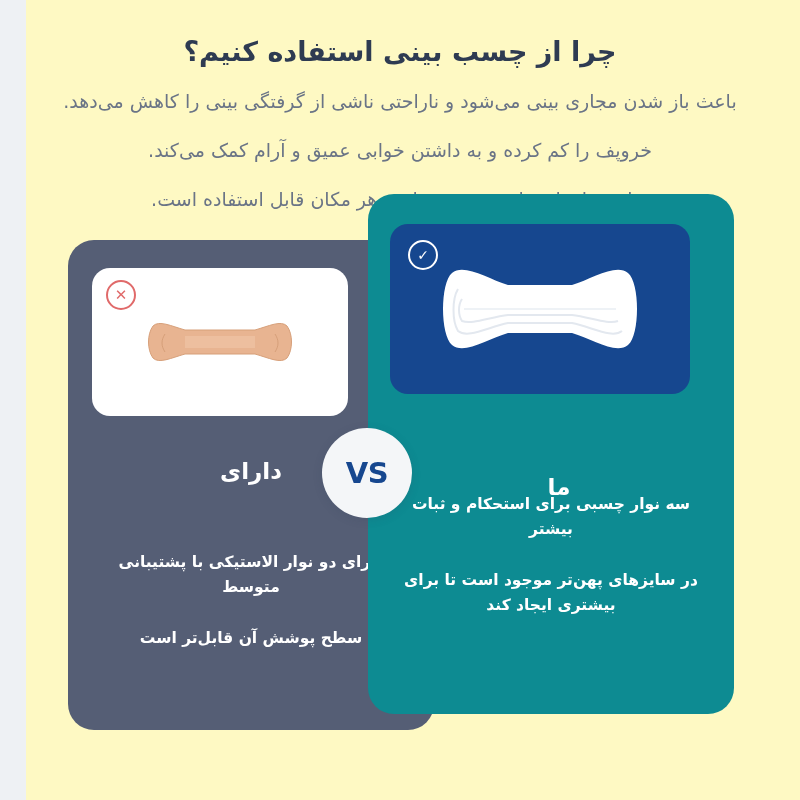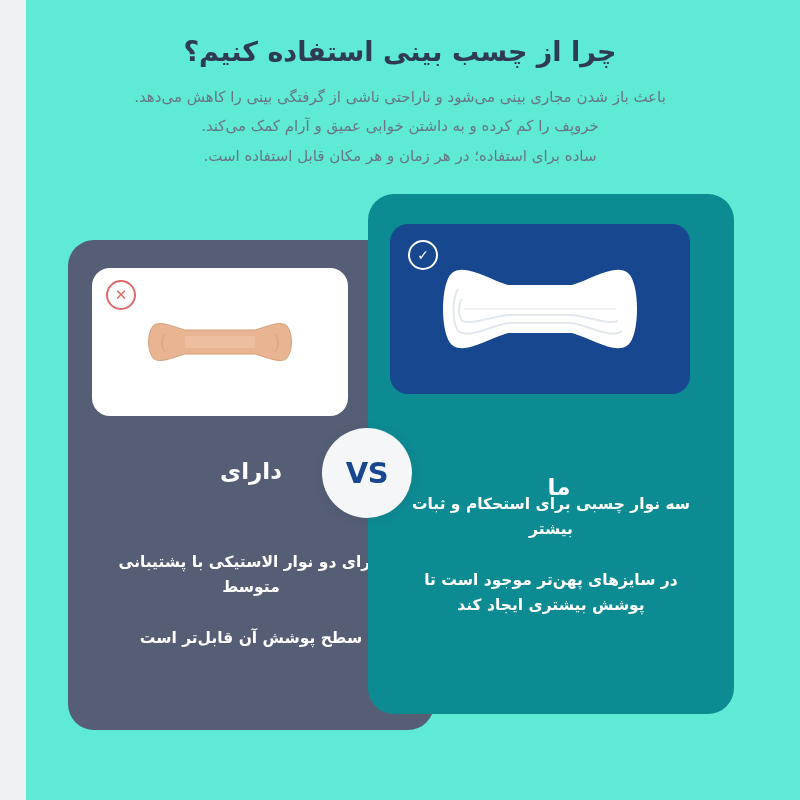--- a/index.html
+++ b/index.html
@@ -7,21 +7,21 @@
     padding: 0;
     background: #ffffff;
   }
   body {
     font-family: "DejaVu Sans", "Liberation Sans", sans-serif;
   }
   .page {
     position: relative;
     width: 800px;
     height: 800px;
-    background: #5eead4;
+    background: #fef9c3;
     overflow: hidden;
   }
   .bg-left-strip {
     position: absolute;
     left: 0; top: 0;
     width: 26px; height: 800px;
     background: #eef1f4;
   }
 
   
@@ -35,24 +35,24 @@
   }
   .title {
     font-size: 27px;
     font-weight: bold;
     color: #2e3b52;
     letter-spacing: 0;
     line-height: 1.3;
     margin: 0 0 14px 0;
   }
   .subtitle-line {
-    font-size: 15px;
+    font-size: 19px;
     color: #6a7486;
     line-height: 1.95;
-    margin: 0;
+    margin: 12px;
   }
 
   
   .card {
     position: absolute;
     border-radius: 26px;
   }
   .card-others {
     left: 68px;
     top: 240px;
@@ -221,20 +221,20 @@
         <path d="M18 8 C6 18, 6 70, 18 80 C30 90, 54 74, 74 68 L138 68 C158 74, 182 90, 194 80 C206 70, 206 18, 194 8 C182 -2, 158 14, 138 20 L74 20 C54 14, 30 -2, 18 8 Z" fill="#ffffff"></path>
         <path d="M24 24 C18 34, 18 56, 24 66 C34 74, 54 62, 74 58 L138 58 C158 62, 178 74, 188 66" stroke="#e3e8ef" stroke-width="2" fill="none"></path>
         <path d="M28 34 C24 40, 24 50, 28 56 C38 60, 56 52, 74 50 L138 50 C156 52, 174 60, 184 56" stroke="#e3e8ef" stroke-width="2" fill="none"></path>
         <path d="M30 44 L182 44" stroke="#eef2f6" stroke-width="2" fill="none"></path>
       </svg>
       <div class="badge badge-check">✓</div>
     </div>
     <div class="card-label card-label-us">ما</div>
     <div class="features features-us">
       <div class="feature-item">سه نوار چسبی برای استحکام و ثبات بیشتر</div>
-      <div class="feature-item">در سایزهای پهن‌تر موجود است تا پوشش بیشتری ایجاد کند</div>
+      <div class="feature-item">در سایزهای پهن‌تر موجود است تا برای بیشتری ایجاد کند</div>
     </div>
   </div>
 
   <div class="vs-wrap">
     <span class="vs-text">VS</span>
   </div>
 </div>
 
 </body></html>

